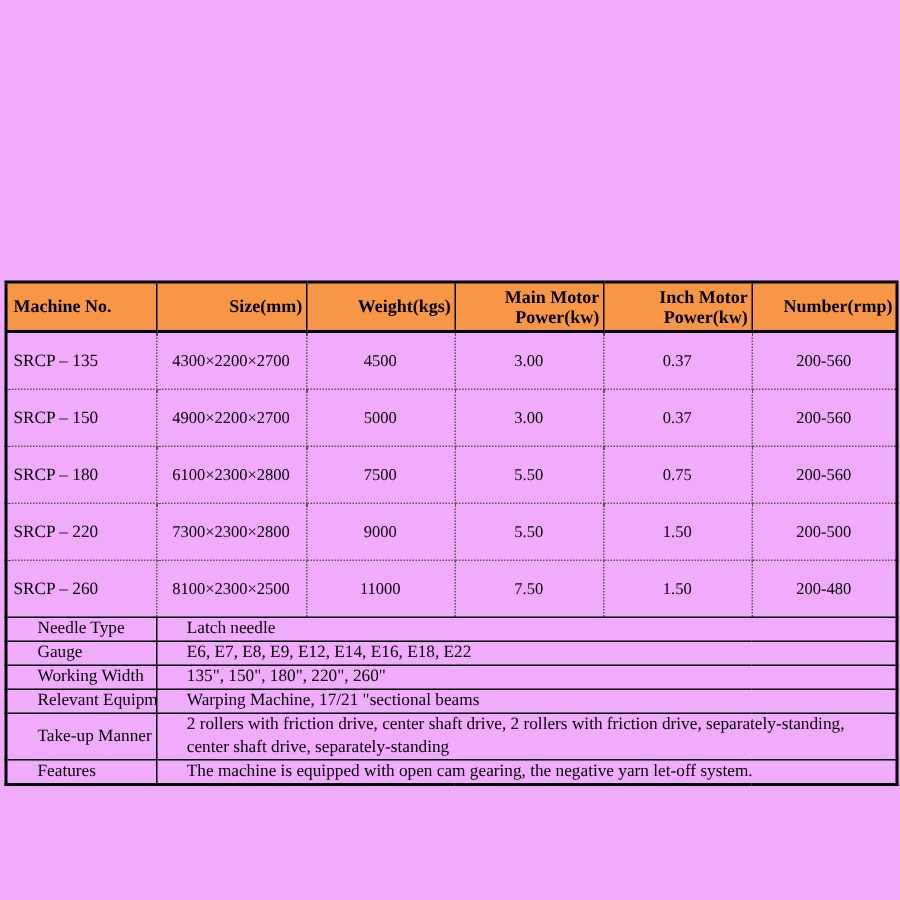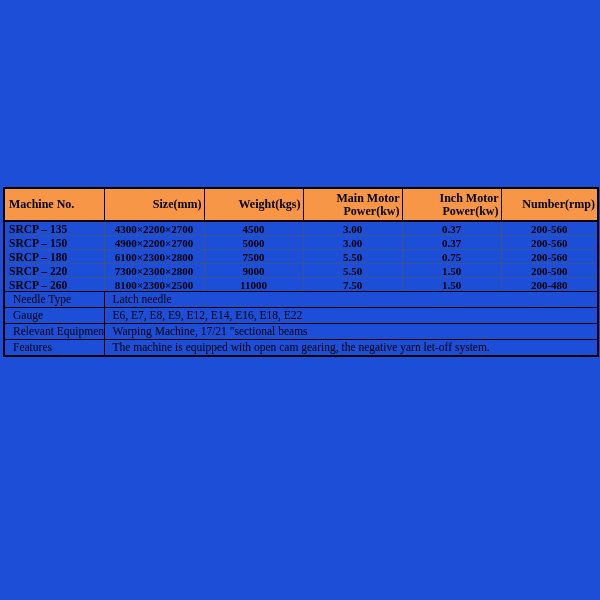--- a/index.html
+++ b/index.html
@@ -4,21 +4,21 @@
 <style>
   html, body {
     margin: 0;
     padding: 0;
     background: #ffffff;
   }
   .canvas {
     position: relative;
     width: 600px;
     height: 600px;
-    background: #1d4ed8;
+    background: #f0abfc;
     font-family: "Liberation Serif", "DejaVu Serif", serif;
     color: #000000;
     overflow: hidden;
   }
   table.spec-table {
     position: absolute;
     left: 3px;
     top: 187px;
     width: 594px;
     border-collapse: collapse;
@@ -42,38 +42,37 @@
     text-align: left;
     padding-left: 4px;
   }
   td.mrow {
     border: 1px dotted #555555;
     font-size: 11px;
     line-height: 12px;
     text-align: center;
     vertical-align: middle;
     height: 13px;
-    padding: 0 2px;
+    padding: 12px 2px;
     white-space: nowrap;
     overflow: hidden;
-    font-weight: bold;
   }
   td.mrow.left {
     text-align: left;
     padding-left: 4px;
     font-size: 11.5px;
   }
   td.srow {
     border: 1px solid #000000;
     font-size: 11.5px;
     line-height: 15px;
     text-align: left;
     vertical-align: middle;
     height: 13px;
-    padding: 0 8px;
+    padding: 0 20px;
   }
   td.srow.label {
     white-space: nowrap;
     overflow: hidden;
   }
 </style>
 </head>
 <body>
 
 <div class="canvas">
@@ -139,22 +138,30 @@
       </tr>
       <tr>
         <td class="srow label">Needle Type</td>
         <td class="srow value" colspan="5">Latch needle</td>
       </tr>
       <tr>
         <td class="srow label">Gauge</td>
         <td class="srow value" colspan="5">E6, E7, E8, E9, E12, E14, E16, E18, E22</td>
       </tr>
       <tr>
+        <td class="srow label">Working Width</td>
+        <td class="srow value" colspan="5">135", 150", 180", 220", 260"</td>
+      </tr>
+      <tr>
         <td class="srow label">Relevant Equipment</td>
         <td class="srow value" colspan="5">Warping Machine, 17/21 "sectional beams</td>
+      </tr>
+      <tr>
+        <td class="srow label">Take-up Manner</td>
+        <td class="srow value" colspan="5">2 rollers with friction drive, center shaft drive, 2 rollers with friction drive, separately-standing, center shaft drive, separately-standing</td>
       </tr>
       <tr>
         <td class="srow label">Features</td>
         <td class="srow value" colspan="5">The machine is equipped with open cam gearing, the negative yarn let-off system.</td>
       </tr>
     </tbody>
   </table>
 </div>
 
 </body></html>

